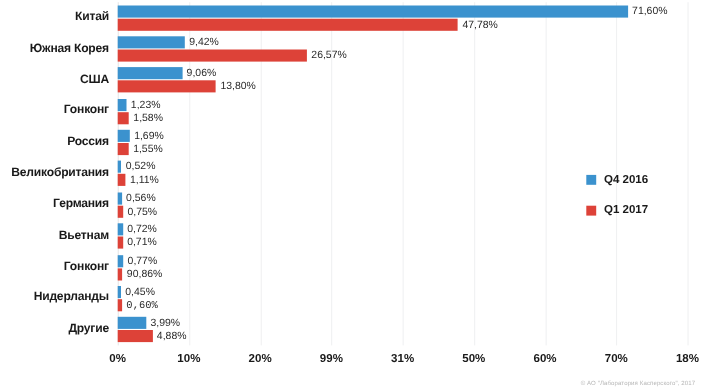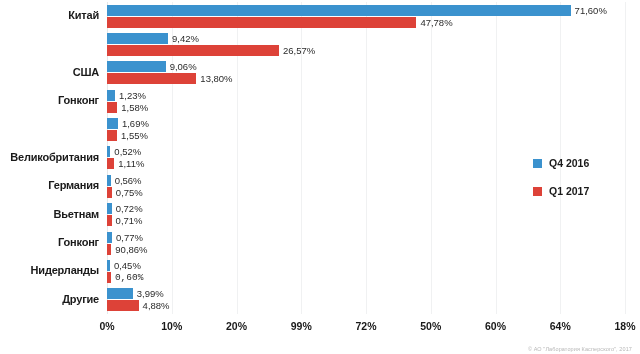--- a/index.html
+++ b/index.html
@@ -146,40 +146,42 @@
       </div>
     <div id="rows">
         <div class="row" style="top: 0px; height: 28.3636px;">
           <div class="cat-label" style="left: -107px; top: 7.18182px;">Китай</div>
           <div class="bar blue" style="width: 463.61px; top: 2.68182px; background: rgb(59, 146, 206);"></div>
           <div class="bar-value" style="left: 467.61px; top: 2.68182px;">71,60%</div>
           <div class="bar red" style="width: 309.375px; top: 14.6818px; background: rgb(221, 66, 56);"></div>
           <div class="bar-value" style="left: 313.375px; top: 14.6818px;">47,78%</div>
         </div>
         <div class="row" style="top: 28.3636px; height: 28.3636px;">
+          <div class="cat-label" style="left: -107px; top: 7.18182px;">Южная Корея</div>
           <div class="bar blue" style="width: 60.9945px; top: 2.68182px; background: rgb(59, 146, 206);"></div>
           <div class="bar-value" style="left: 64.9945px; top: 2.68182px;">9,42%</div>
           <div class="bar red" style="width: 172.041px; top: 14.6818px; background: rgb(221, 66, 56);"></div>
           <div class="bar-value" style="left: 176.041px; top: 14.6818px;">26,57%</div>
         </div>
         <div class="row" style="top: 56.7273px; height: 28.3636px;">
           <div class="cat-label" style="left: -107px; top: 7.18182px;">США</div>
           <div class="bar blue" style="width: 58.6635px; top: 2.68182px; background: rgb(59, 146, 206);"></div>
           <div class="bar-value" style="left: 62.6635px; top: 2.68182px;">9,06%</div>
           <div class="bar red" style="width: 89.355px; top: 14.6818px; background: rgb(221, 66, 56);"></div>
           <div class="bar-value" style="left: 93.355px; top: 14.6818px;">13,80%</div>
         </div>
         <div class="row" style="top: 85.0909px; height: 28.3636px;">
           <div class="cat-label" style="left: -107px; top: 7.18182px;">Гонконг</div>
           <div class="bar blue" style="width: 7.96425px; top: 2.68182px; background: rgb(59, 146, 206);"></div>
           <div class="bar-value" style="left: 11.9642px; top: 2.68182px;">1,23%</div>
           <div class="bar red" style="width: 10.2305px; top: 14.6818px; background: rgb(221, 66, 56);"></div>
           <div class="bar-value" style="left: 14.2305px; top: 14.6818px;">1,58%</div>
         </div>
         <div class="row" style="top: 113.455px; height: 28.3636px;">
+          <div class="cat-label" style="left: -107px; top: 7.18182px;">Россия</div>
           <div class="bar blue" style="width: 10.9427px; top: 2.68182px; background: rgb(59, 146, 206);"></div>
           <div class="bar-value" style="left: 14.9427px; top: 2.68182px;">1,69%</div>
           <div class="bar red" style="width: 10.0362px; top: 14.6818px; background: rgb(221, 66, 56);"></div>
           <div class="bar-value" style="left: 14.0362px; top: 14.6818px;">1,55%</div>
         </div>
         <div class="row" style="top: 141.818px; height: 28.3636px;">
           <div class="cat-label" style="left: -107px; top: 7.18182px;">Великобритания</div>
           <div class="bar blue" style="width: 3.367px; top: 2.68182px; background: rgb(59, 146, 206);"></div>
           <div class="bar-value" style="left: 7.367px; top: 2.68182px;">0,52%</div>
           <div class="bar red" style="width: 7.18725px; top: 14.6818px; background: rgb(221, 66, 56);"></div>
@@ -221,24 +223,24 @@
           <div class="bar-value" style="left: 35.598px; top: 14.6818px;">4,88%</div>
         </div>
       </div>
   </div>
 
   <div id="xaxis">
       <div class="tick-label" style="left: 107px;">0%</div>
       <div class="tick-label" style="left: 171.75px;">10%</div>
       <div class="tick-label" style="left: 236.5px;">20%</div>
       <div class="tick-label" style="left: 301.25px;">99%</div>
-      <div class="tick-label" style="left: 366px;">72%</div>
+      <div class="tick-label" style="left: 366px;">31%</div>
       <div class="tick-label" style="left: 430.75px;">50%</div>
       <div class="tick-label" style="left: 495.5px;">60%</div>
-      <div class="tick-label" style="left: 560.25px;">64%</div>
+      <div class="tick-label" style="left: 560.25px;">70%</div>
       <div class="tick-label" style="left: 625px;">18%</div>
     </div>
 
   <div id="legend">
       <div class="legend-item">
         <span class="legend-swatch" style="background: rgb(59, 146, 206);"></span>
         <span class="legend-label">Q4 2016</span>
       </div>
       <div class="legend-item">
         <span class="legend-swatch" style="background: rgb(221, 66, 56);"></span>

